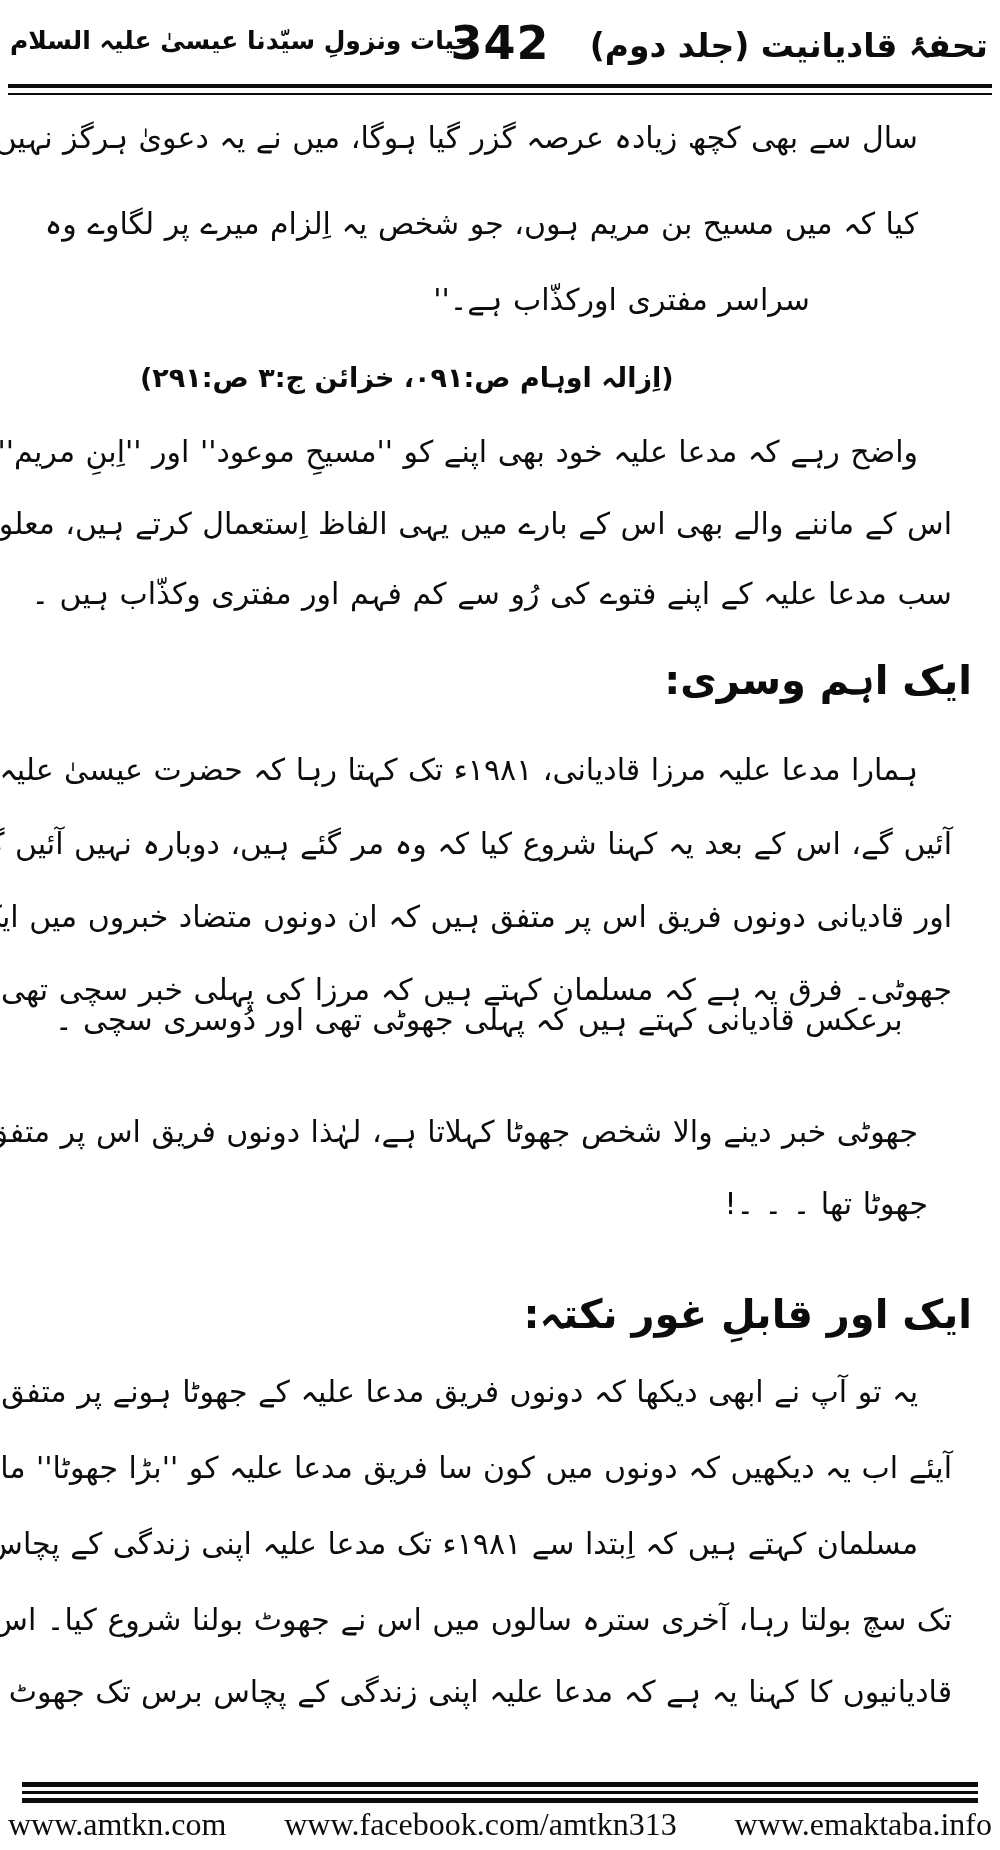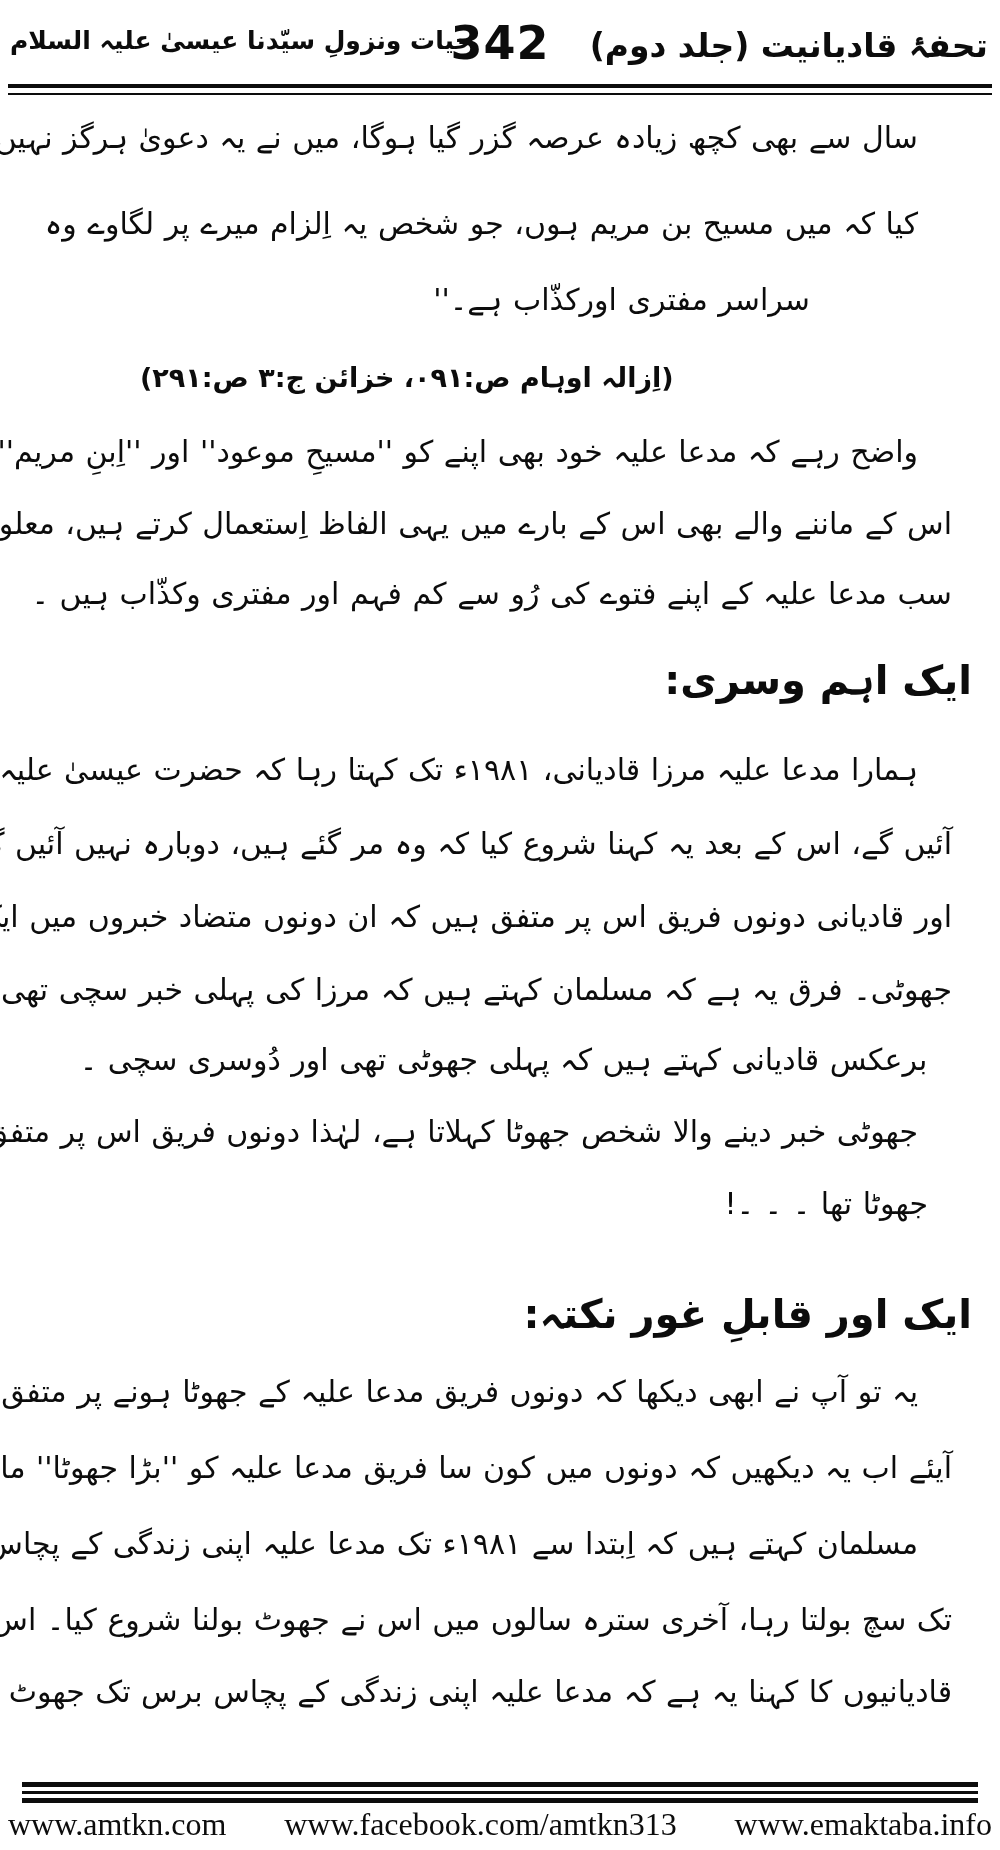--- a/index.html
+++ b/index.html
@@ -30,21 +30,21 @@
   .hdr-rule{
     position:absolute;left:8px;right:8px;top:84px;height:5px;
     border-top:4px solid #0c0c0c;border-bottom:2px solid #0c0c0c;
   }
   
   .line{
     position:absolute;left:55px;right:48px;
     height:64px;line-height:64px;
     font-size:30px;text-align:center;word-spacing:1px;
   }
-  .align-left{text-align:center;}
+  .align-left{text-align:left;}
   .indent{padding-right:34px;}
   .quote-end{left:auto;right:190px;}
   .citation{
     position:absolute;left:140px;top:352px;
     height:52px;line-height:52px;
     font-size:27px;font-weight:bold;text-align:center;
   }
   .heading{
     position:absolute;right:28px;left:auto;
     height:72px;line-height:72px;
@@ -81,21 +81,21 @@
   <div class="u line indent" style="top:420px">واضح رہے کہ مدعا علیہ خود بھی اپنے کو ''مسیحِ موعود'' اور ''اِبنِ مریم'' کہتا ہے، اور</div>
   <div class="u line" style="top:492px">اس کے ماننے والے بھی اس کے بارے میں یہی الفاظ اِستعمال کرتے ہیں، معلوم ہوا کہ یہ</div>
   <div class="u line align-left" style="top:562px">سب مدعا علیہ کے اپنے فتوے کی رُو سے کم فہم اور مفتری وکذّاب ہیں ۔</div>
 
   <div class="u heading" style="top:644px">ایک اہم وسری:</div>
 
   <div class="u line indent" style="top:738px">ہمارا مدعا علیہ مرزا قادیانی، ۱۹۸۱ء تک کہتا رہا کہ حضرت عیسیٰ علیہ السلام دوبارہ</div>
   <div class="u line" style="top:812px">آئیں گے، اس کے بعد یہ کہنا شروع کیا کہ وہ مر گئے ہیں، دوبارہ نہیں آئیں گے۔ مسلمان</div>
   <div class="u line" style="top:885px">اور قادیانی دونوں فریق اس پر متفق ہیں کہ ان دونوں متضاد خبروں میں ایک سچی تھی اور ایک</div>
   <div class="u line" style="top:958px">جھوٹی۔ فرق یہ ہے کہ مسلمان کہتے ہیں کہ مرزا کی پہلی خبر سچی تھی اور دُوسری جھوٹی۔ اس کے</div>
-  <div class="u line align-left" style="top:1028px">برعکس قادیانی کہتے ہیں کہ پہلی جھوٹی تھی اور دُوسری سچی ۔</div>
+  <div class="u line align-left" style="top:988px">برعکس قادیانی کہتے ہیں کہ پہلی جھوٹی تھی اور دُوسری سچی ۔</div>
 
   <div class="u line indent" style="top:1100px">جھوٹی خبر دینے والا شخص جھوٹا کہلاتا ہے، لہٰذا دونوں فریق اس پر متفق ہیں کہ مرزا</div>
   <div class="u line last-short" style="top:1172px">جھوٹا تھا ۔ ۔ ۔!</div>
 
   <div class="u heading" style="top:1278px">ایک اور قابلِ غور نکتہ:</div>
 
   <div class="u line indent" style="top:1360px">یہ تو آپ نے ابھی دیکھا کہ دونوں فریق مدعا علیہ کے جھوٹا ہونے پر متفق ہیں،</div>
   <div class="u line" style="top:1436px">آیئے اب یہ دیکھیں کہ دونوں میں کون سا فریق مدعا علیہ کو ''بڑا جھوٹا'' مانتا ہے؟</div>
 
   <div class="u line indent" style="top:1512px">مسلمان کہتے ہیں کہ اِبتدا سے ۱۹۸۱ء تک مدعا علیہ اپنی زندگی کے پچاس برس</div>

